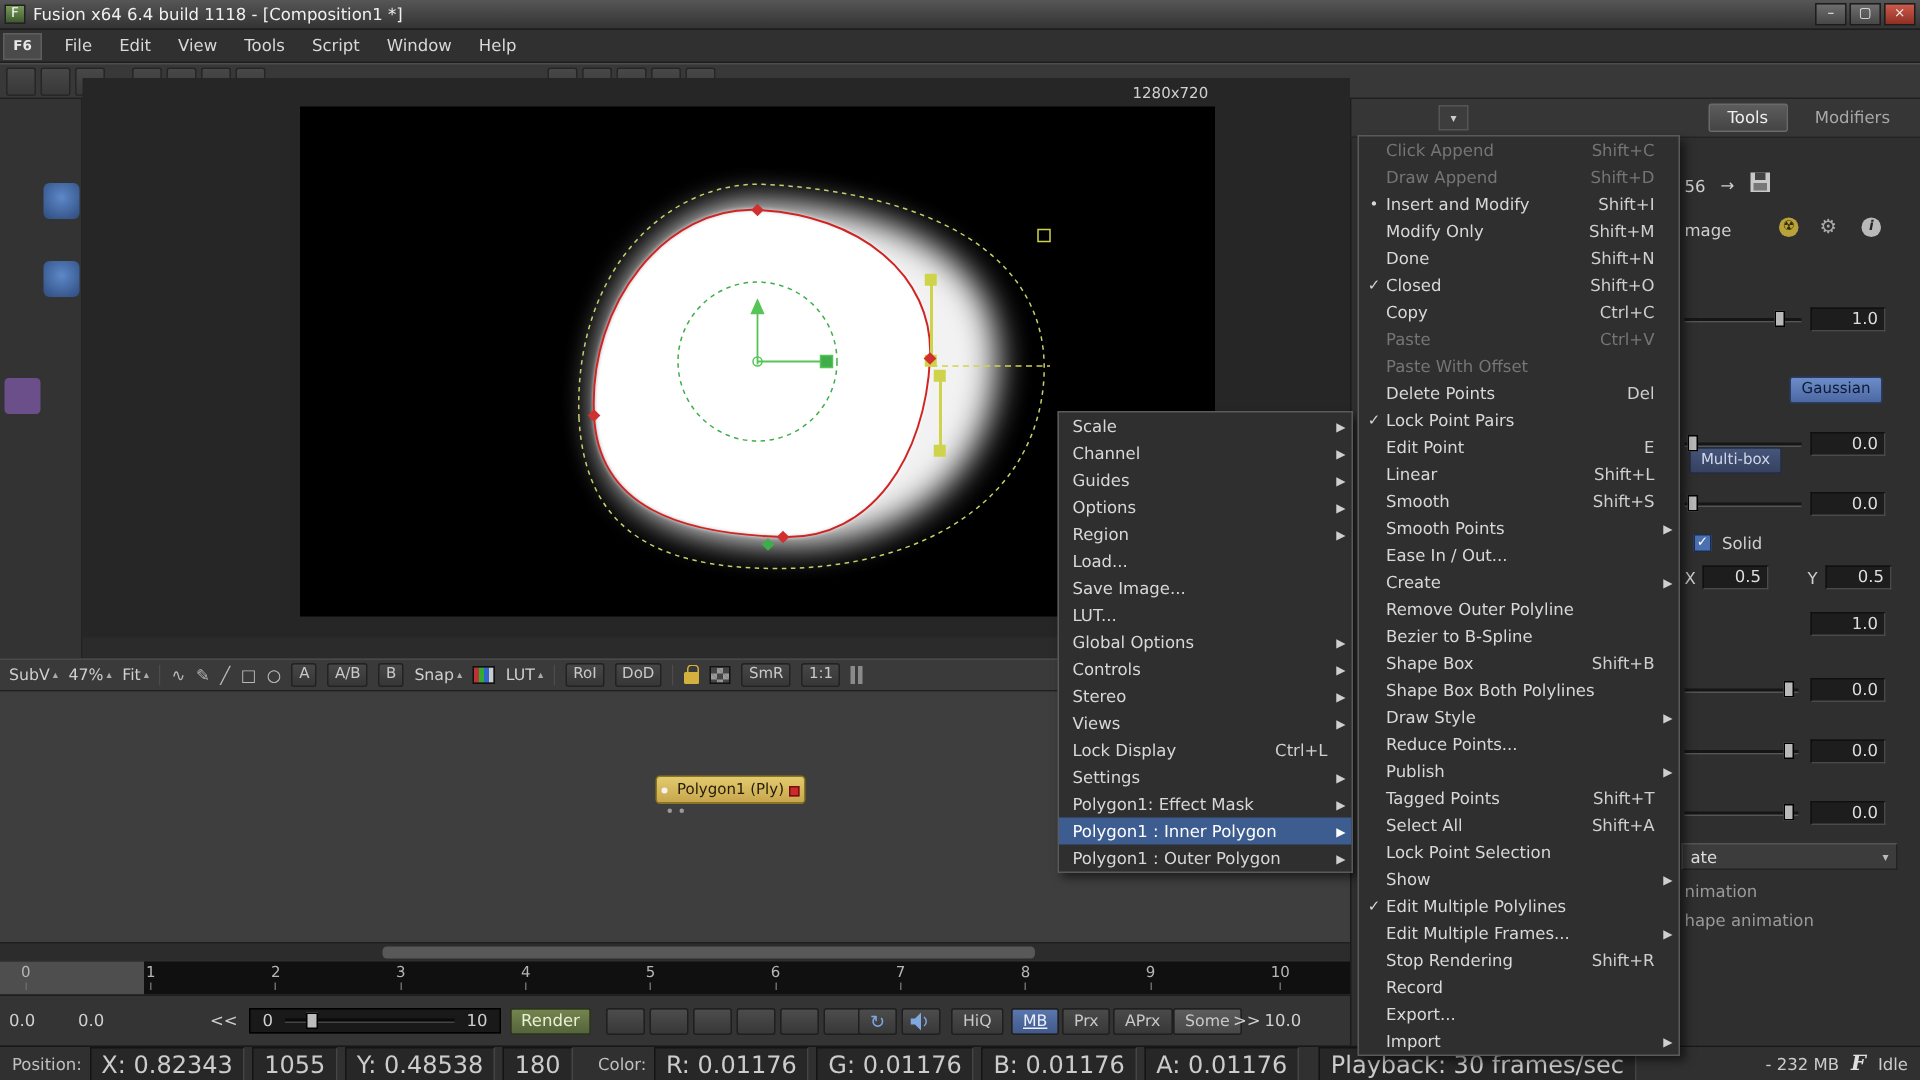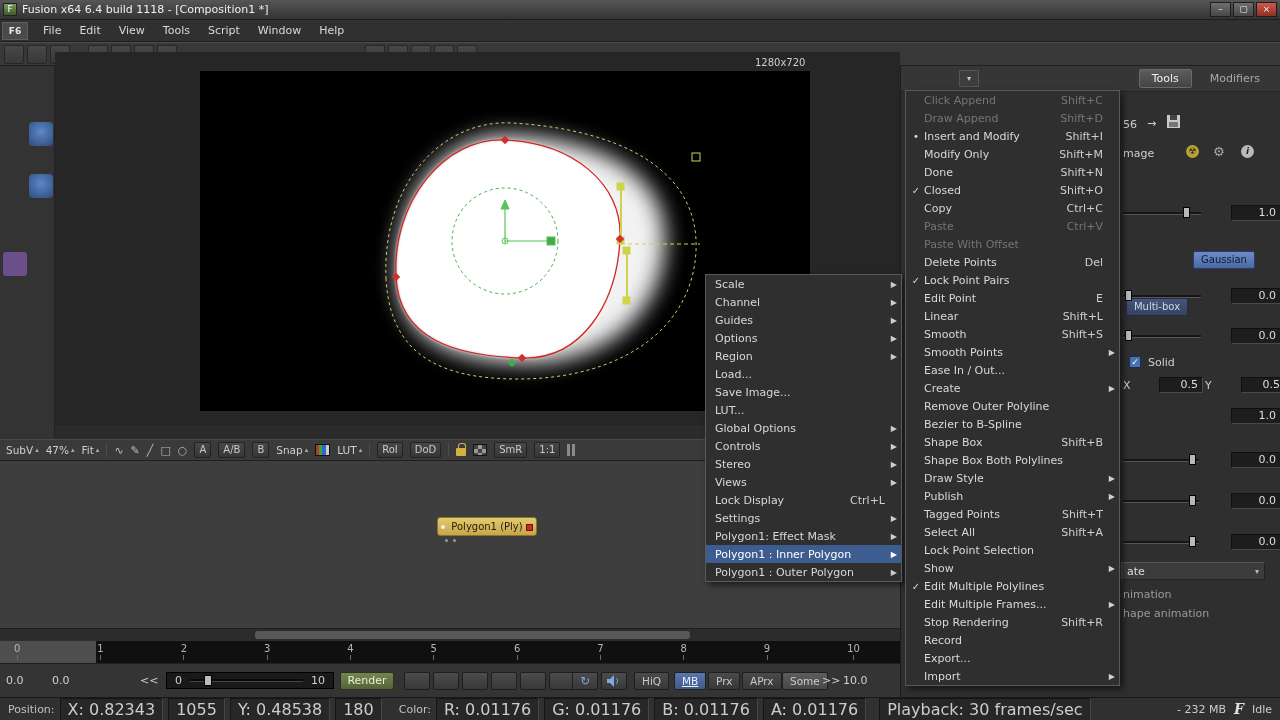--- a/index.html
+++ b/index.html
@@ -117,21 +117,21 @@
   
   .rpanel { position:absolute; left:900px; top:66px; width:380px; height:631px; background:#2f2f2f; border-left:1px solid #1c1c1c; z-index:5; }
   .rp-header { position:relative; height:26px; background:#363636; border-bottom:1px solid #242424;
     display:flex; align-items:center; justify-content:flex-end; gap:6px; padding:0 8px; }
   .rp-collapse { position:absolute; left:58px; top:4px; width:20px; height:17px; background:#3d3d3d;
     border:1px solid #555; color:#ccc; font-size:8px; text-align:center; line-height:15px; }
   .rp-tab { padding:2px 12px; color:#a8a8a8; }
   .rp-tab.active { background:linear-gradient(#5c5c5c,#444); border:1px solid #6a6a6a; border-radius:2px; color:#eee; }
   .frag { position:absolute; color:#cfcfcf; }
   .valbox { position:absolute; width:50px; height:16px; background:#1d1d1d; border:1px solid;
-    border-color:#101010 #4a4a4a #4a4a4a #101010; color:#ddd; text-align:right; padding:0 4px; line-height:14px;margin-left:24px; }
+    border-color:#101010 #4a4a4a #4a4a4a #101010; color:#ddd; text-align:right; padding:0 4px; line-height:14px; }
   .groove2 { position:absolute; height:3px; background:#161616; border-bottom:1px solid #555; }
   .knob2 { position:absolute; width:7px; height:11px; background:#b9b9b9; border:1px solid #000; top:-5px; }
   .fbtn { position:absolute; height:18px; width:62px; border-radius:2px; font-size:10px; text-align:center; line-height:16px; }
   .fbtn.mb { background:linear-gradient(#46557c,#36425f); border:1px solid #222c44; color:#cfd6e8;margin-top:47px; }
   .fbtn.ga { background:linear-gradient(#6c8cc9,#4c68a3); border:1px solid #2a3c66; color:#0d1b36; }
   .chk { position:absolute; width:12px; height:12px; background:#4a70b0; border:1px solid #1c2c4c;
     color:#fff; font-size:9px; text-align:center; line-height:11px; }
   .combo { position:absolute; height:18px; background:#3c3c3c; border:1px solid; border-color:#555 #222 #222 #555;
     color:#ddd; display:flex; align-items:center; padding:0 5px; }
   .combo .dn { margin-left:auto; font-size:8px; color:#bbb; }
@@ -740,20 +740,26 @@
       <span class="mlabel">Shape Box Both Polylines</span>
       <span class="mshort"></span>
       <span class="marrow"></span>
     </div>
       <div class="menu-item submenu">
       <span class="gutter"></span>
       <span class="mlabel">Draw Style</span>
       <span class="mshort"></span>
       <span class="marrow">▶</span>
     </div>
+      <div class="menu-item">
+      <span class="gutter"></span>
+      <span class="mlabel">Reduce Points...</span>
+      <span class="mshort"></span>
+      <span class="marrow"></span>
+    </div>
       <div class="menu-item submenu">
       <span class="gutter"></span>
       <span class="mlabel">Publish</span>
       <span class="mshort"></span>
       <span class="marrow">▶</span>
     </div>
       <div class="menu-item">
       <span class="gutter"></span>
       <span class="mlabel">Tagged Points</span>
       <span class="mshort">Shift+T</span>

